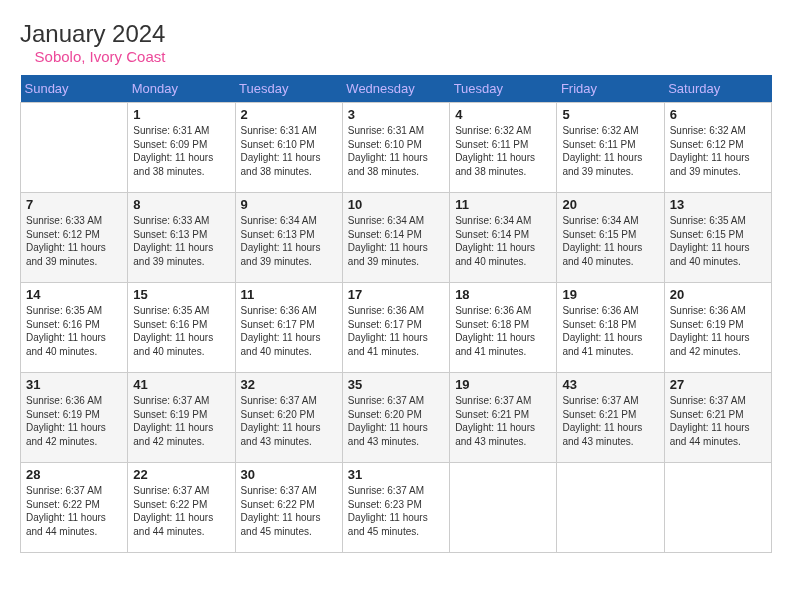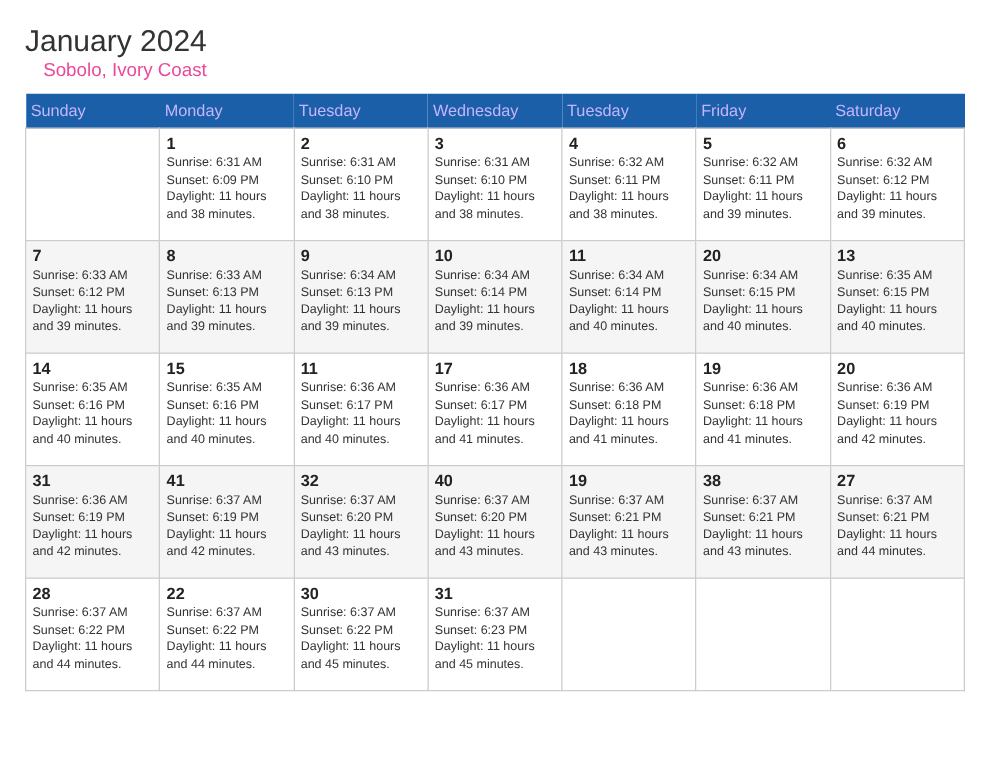--- a/index.html
+++ b/index.html
@@ -252,33 +252,33 @@
 Sunset: 6:19 PM
 Daylight: 11 hours and 42 minutes.</div>
         </td>
         <td>
           <div class="day-num">32</div>
           <div class="day-info" style="white-space: pre-line;">Sunrise: 6:37 AM
 Sunset: 6:20 PM
 Daylight: 11 hours and 43 minutes.</div>
         </td>
         <td>
-          <div class="day-num">40</div>
+          <div class="day-num">35</div>
           <div class="day-info" style="white-space: pre-line;">Sunrise: 6:37 AM
 Sunset: 6:20 PM
 Daylight: 11 hours and 43 minutes.</div>
         </td>
         <td>
           <div class="day-num">19</div>
           <div class="day-info" style="white-space: pre-line;">Sunrise: 6:37 AM
 Sunset: 6:21 PM
 Daylight: 11 hours and 43 minutes.</div>
         </td>
         <td>
-          <div class="day-num">38</div>
+          <div class="day-num">43</div>
           <div class="day-info" style="white-space: pre-line;">Sunrise: 6:37 AM
 Sunset: 6:21 PM
 Daylight: 11 hours and 43 minutes.</div>
         </td>
         <td>
           <div class="day-num">27</div>
           <div class="day-info" style="white-space: pre-line;">Sunrise: 6:37 AM
 Sunset: 6:21 PM
 Daylight: 11 hours and 44 minutes.</div>
         </td>

